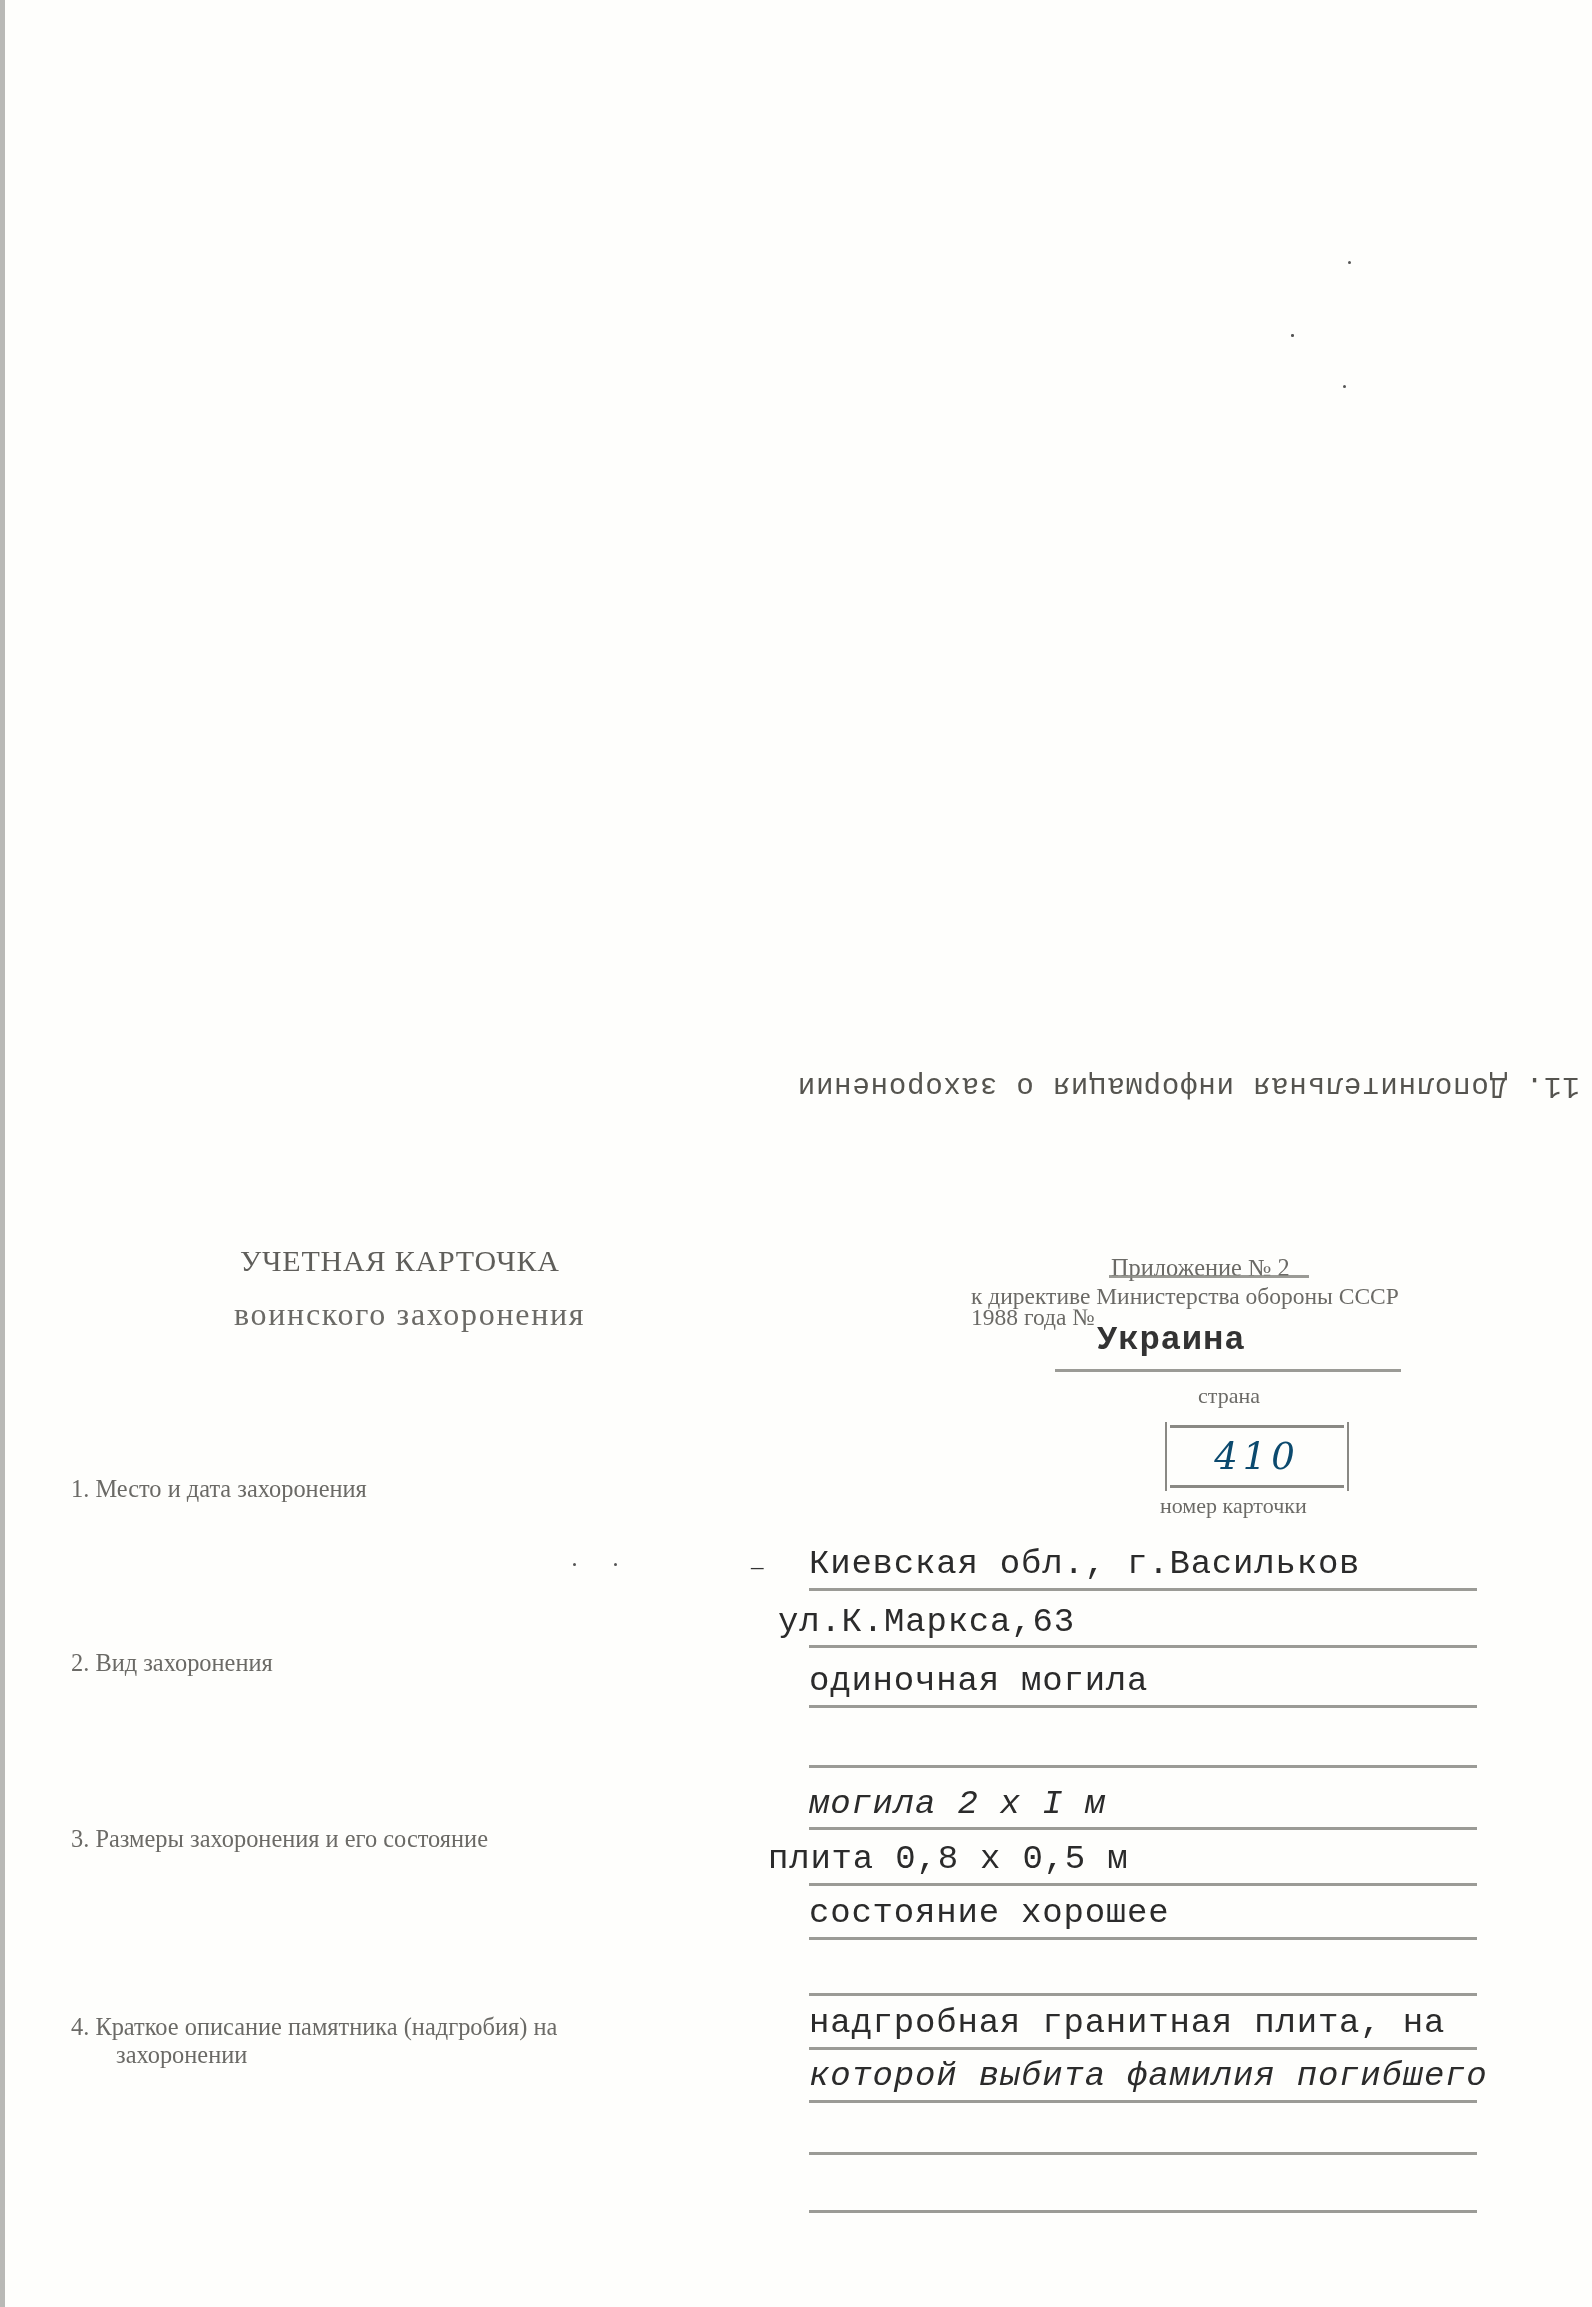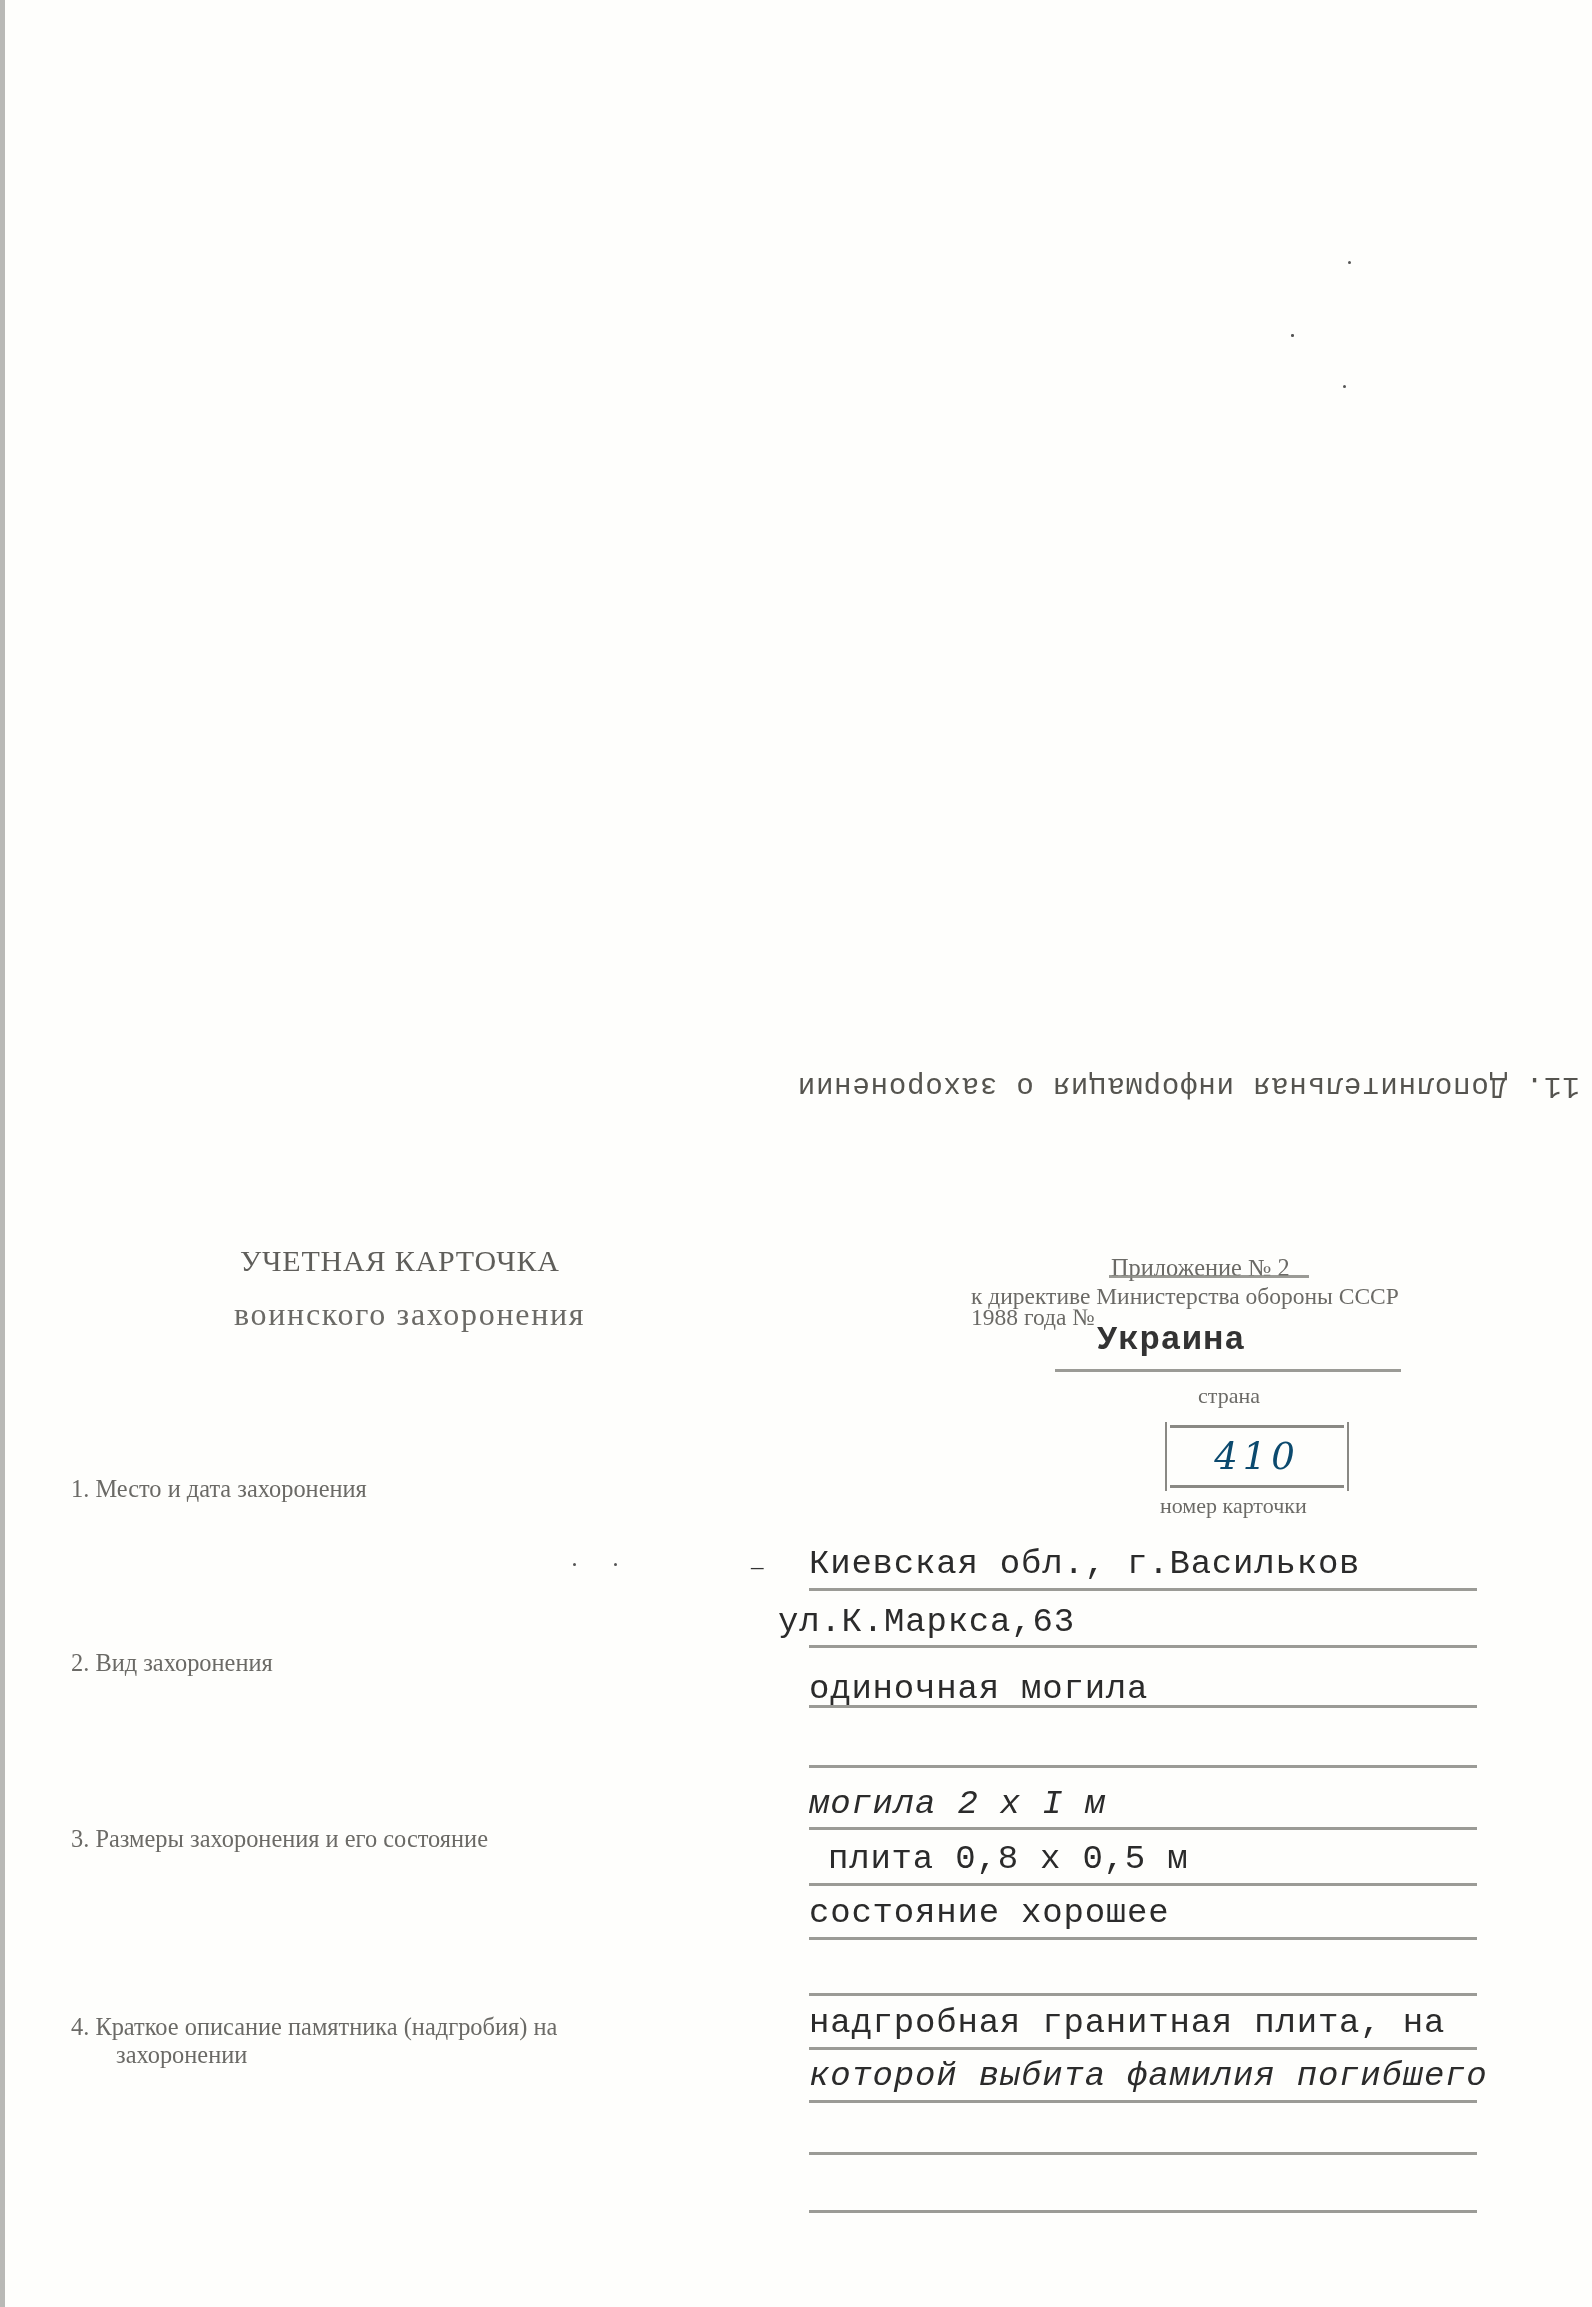--- a/index.html
+++ b/index.html
@@ -61,26 +61,26 @@
 <div class="abs print" style="left:71px;top:1825px;font-size:24.4px;">3. Размеры захоронения и его состояние</div>
 <div class="abs print" style="left:71px;top:2013px;font-size:24.4px;">4. Краткое описание памятника (надгробия) на</div>
 <div class="abs print" style="left:116px;top:2041px;font-size:24.4px;">захоронении</div>
 
 <div class="abs print" style="left:751px;top:1553px;font-size:25px;color:#333;">–</div>
 
 <div class="abs type" style="left:809px;top:1545px;">Киевская обл., г.Васильков</div>
 <div class="rule" style="left:809px;top:1588px;width:668px;"></div>
 <div class="abs type" style="left:770px;top:1603px;margin-left:8px;">ул.К.Маркса,63</div>
 <div class="rule" style="left:809px;top:1645px;width:668px;"></div>
-<div class="abs type" style="left:809px;top:1662px;margin-top:8px;">одиночная могила</div>
+<div class="abs type" style="left:809px;top:1662px;">одиночная могила</div>
 <div class="rule" style="left:809px;top:1705px;width:668px;"></div>
 <div class="rule" style="left:809px;top:1765px;width:668px;"></div>
 <div class="abs type" style="left:809px;top:1785px;font-style:italic;">могила 2 x I м</div>
 <div class="rule" style="left:809px;top:1827px;width:668px;"></div>
-<div class="abs type" style="left:828px;top:1840px;text-align:right;">плита 0,8 x 0,5 м</div>
+<div class="abs type" style="left:768px;top:1840px;text-align:right;">плита 0,8 x 0,5 м</div>
 <div class="rule" style="left:809px;top:1883px;width:668px;"></div>
 <div class="abs type" style="left:809px;top:1894px;">состояние хорошее</div>
 <div class="rule" style="left:809px;top:1937px;width:668px;"></div>
 <div class="rule" style="left:809px;top:1993px;width:668px;"></div>
 <div class="abs type" style="left:809px;top:2004px;">надгробная гранитная плита, на</div>
 <div class="rule" style="left:809px;top:2047px;width:668px;"></div>
 <div class="abs type" style="left:809px;top:2057px;font-style:italic;">которой выбита фамилия погибшего</div>
 <div class="rule" style="left:809px;top:2100px;width:668px;"></div>
 <div class="rule" style="left:809px;top:2152px;width:668px;"></div>
 <div class="rule" style="left:809px;top:2210px;width:668px;"></div>

